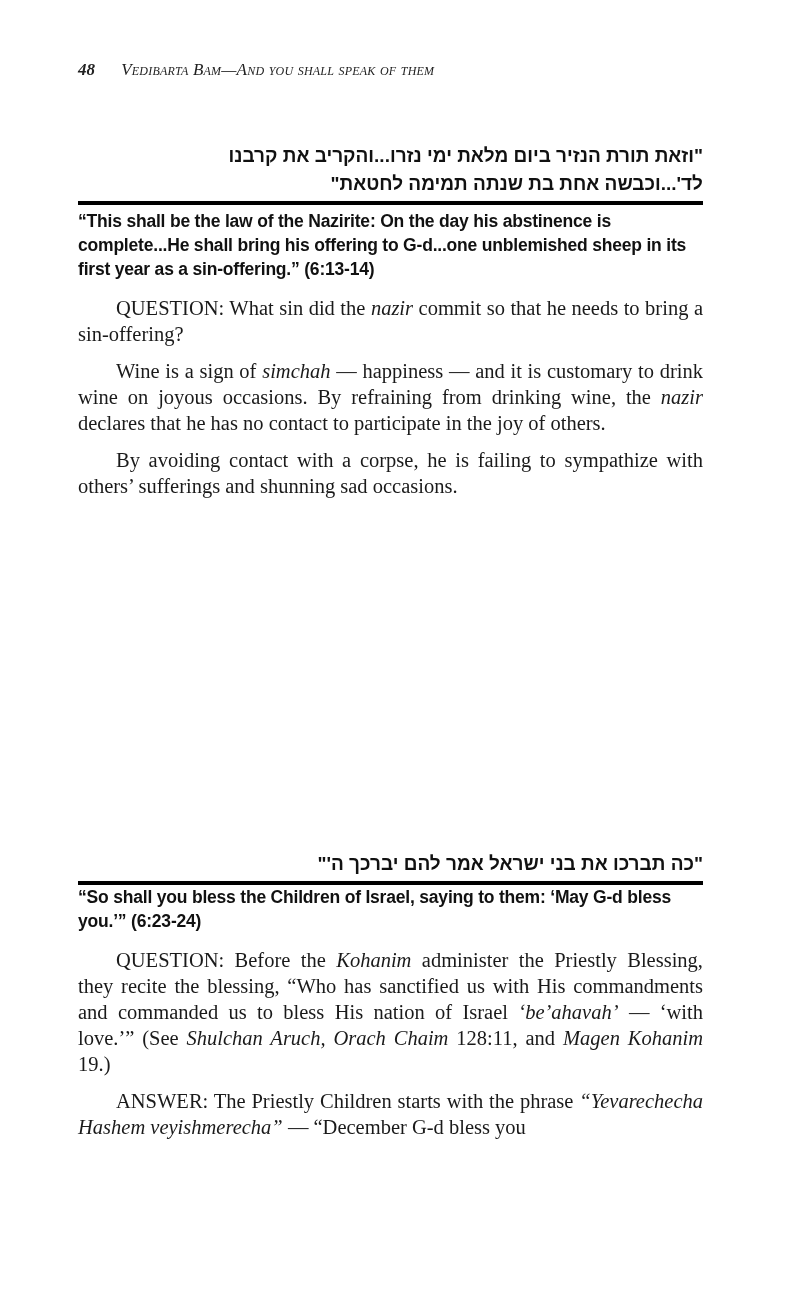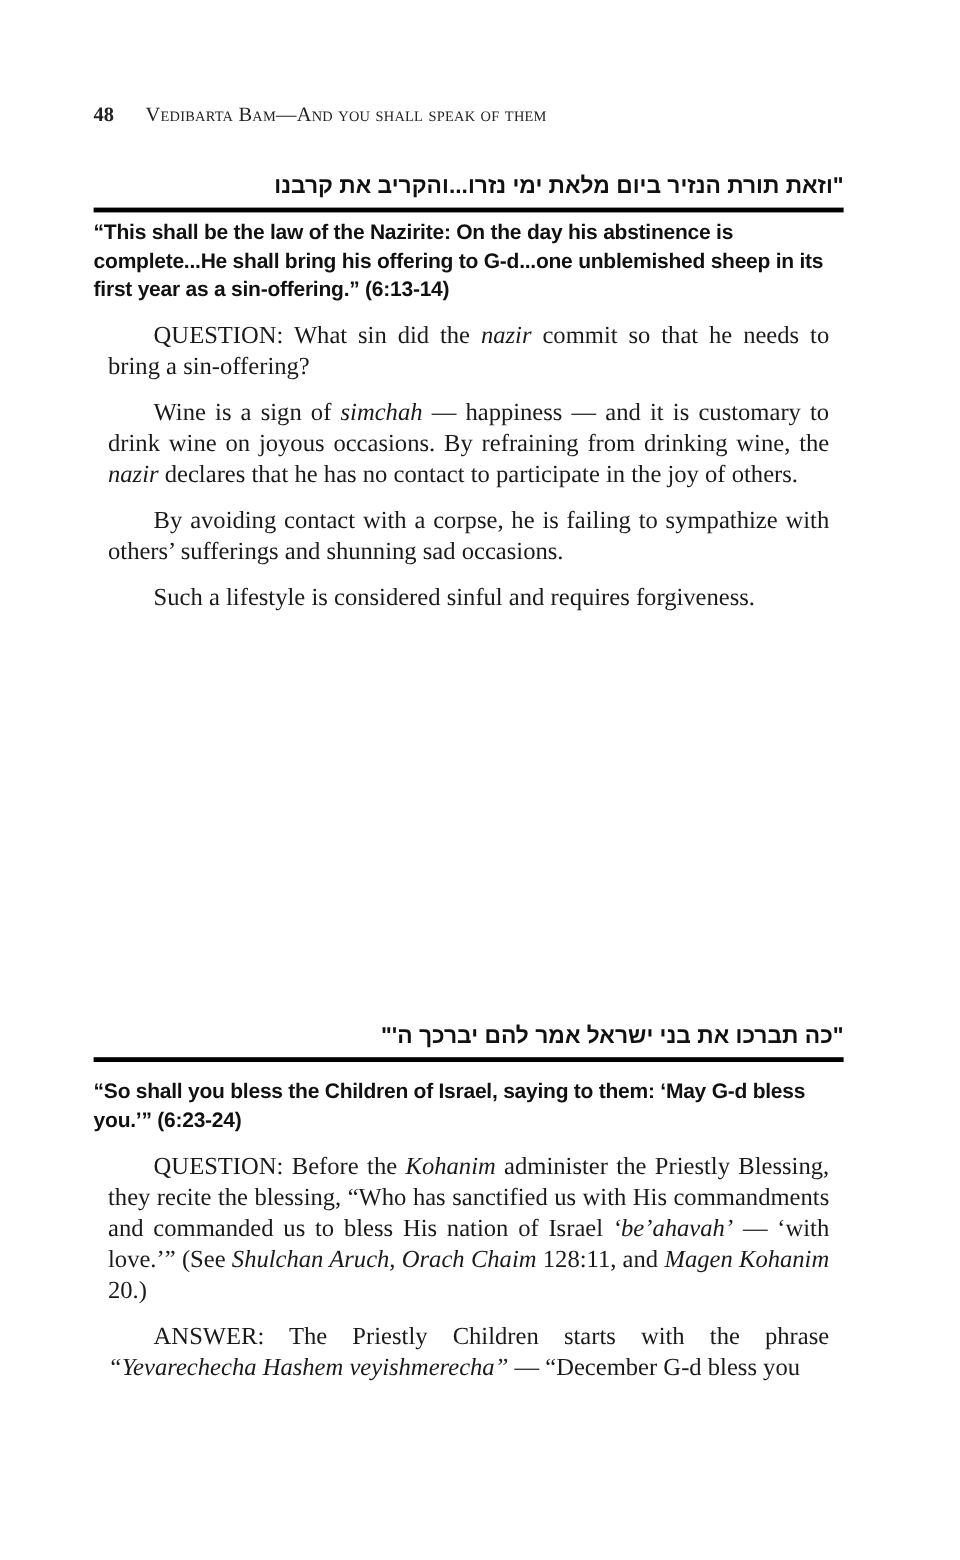--- a/index.html
+++ b/index.html
@@ -1,58 +1,58 @@
 <!DOCTYPE html>
 <html><head>
 <meta charset="utf-8">
 <style>
   html, body { margin: 0; padding: 0; background: #ffffff; }
   body { width: 800px; height: 1300px; position: relative; overflow: hidden; color: #1a1a1a; }
   .page { position: absolute; left: 78px; top: 0; width: 625px; }
-  .running-head { position: absolute; top: 86px; left: 0; font-family: "Liberation Serif", serif; font-size: 17px; color: #222; white-space: nowrap; }
+  .running-head { position: absolute; top: 60px; left: 0; font-family: "Liberation Serif", serif; font-size: 17px; color: #222; white-space: nowrap; font-style: italic; }
   .running-head .pnum { font-weight: bold; margin-right: 22px; }
   .running-head .title { font-variant: small-caps; letter-spacing: 0.2px; }
   .hebrew { font-family: "Liberation Sans", sans-serif; font-weight: bold; font-size: 19px; direction: rtl; text-align: right; line-height: 28px; color: #111; }
   .rule { height: 4px; background: #000; width: 100%; }
   .verse { font-family: "Liberation Sans", sans-serif; font-weight: bold; font-size: 17.5px; line-height: 24px; color: #111; letter-spacing: -0.2px; }
   .body { font-family: "Liberation Serif", serif; font-size: 20.5px; line-height: 26px; text-align: justify; color: #1a1a1a; }
-  .body p { margin: 12px; text-indent: 38px; }
+  .body p { margin: 0; text-indent: 38px; }
   .body p + p { margin-top: 11px; }
   .section { position: absolute; left: 0; width: 625px; }
   em { font-style: italic; }
 </style>
 </head>
 <body>
 
 <div class="page">
 
   <div class="running-head">
     <span class="pnum">48</span>
     <span class="title">Vedibarta Bam—And you shall speak of them</span>
   </div>
 
   <div class="section" style="top:142px;">
     <div class="hebrew">
       <div>"וזאת תורת הנזיר ביום מלאת ימי נזרו...והקריב את קרבנו</div>
+      <div>לד'...וכבשה אחת בת שנתה תמימה לחטאת"</div>
     </div>
     <div class="rule" style="margin-top:3px;"></div>
     <div class="verse" style="margin-top:4px;">“This shall be the law of the Nazirite: On the day his abstinence is complete...He shall bring his offering to G-d...one unblemished sheep in its first year as a sin-offering.” (6:13-14)</div>
     <div class="body" style="margin-top:14px;">
         <p><span>QUESTION: What sin did the </span><em>nazir</em><span> commit so that he needs to bring a sin-offering?</span></p>
         <p><span>Wine is a sign of </span><em>simchah</em><span> — happiness — and it is customary to drink wine on joyous occasions. By refraining from drinking wine, the </span><em>nazir</em><span> declares that he has no contact to participate in the joy of others.</span></p>
         <p><span>By avoiding contact with a corpse, he is failing to sympathize with others’ sufferings and shunning sad occasions.</span></p>
-        <p><span>Such a lifestyle is considered sinful and requires forgiveness.</span></p>
       </div>
   </div>
 
   <div class="section" style="top:850px;">
     <div class="hebrew">
       <div>"כה תברכו את בני ישראל אמר להם יברכך ה'"</div>
     </div>
     <div class="rule" style="margin-top:3px;"></div>
-    <div class="verse" style="margin-top:12px;">“So shall you bless the Children of Israel, saying to them: ‘May G-d bless you.’” (6:23-24)</div>
+    <div class="verse" style="margin-top:0;">“So shall you bless the Children of Israel, saying to them: ‘May G-d bless you.’” (6:23-24)</div>
     <div class="body" style="margin-top:14px;">
-        <p><span>QUESTION: Before the </span><em>Kohanim</em><span> administer the Priestly Blessing, they recite the blessing, “Who has sanctified us with His commandments and commanded us to bless His nation of Israel </span><em>‘be’ahavah’</em><span> — ‘with love.’” (See </span><em>Shulchan Aruch, Orach Chaim</em><span> 128:11, and </span><em>Magen Kohanim</em><span> 20.)</span></p>
+        <p><span>QUESTION: Before the </span><em>Kohanim</em><span> administer the Priestly Blessing, they recite the blessing, “Who has sanctified us with His commandments and commanded us to bless His nation of Israel </span><em>‘be’ahavah’</em><span> — ‘with love.’” (See </span><em>Shulchan Aruch, Orach Chaim</em><span> 128:11, and </span><em>Magen Kohanim</em><span> 19.)</span></p>
         <p><span>ANSWER: The Priestly Children starts with the phrase </span><em>“Yevarechecha Hashem veyishmerecha”</em><span> — “December G-d bless you</span></p>
       </div>
   </div>
 
 </div>
 
 </body></html>

